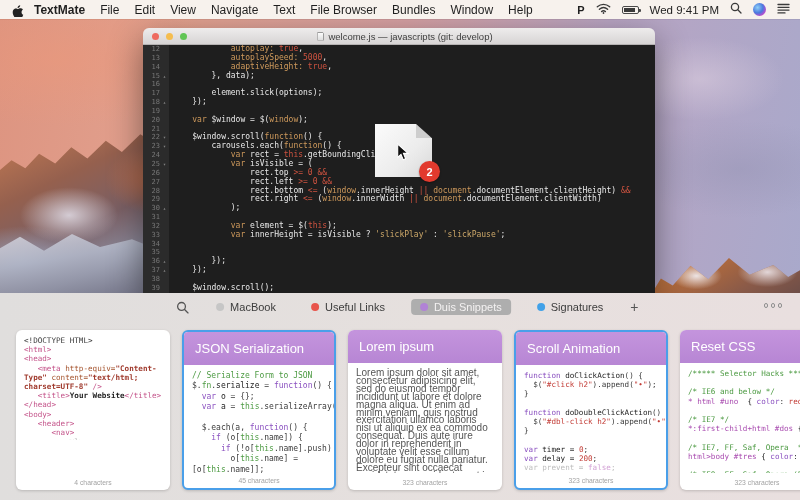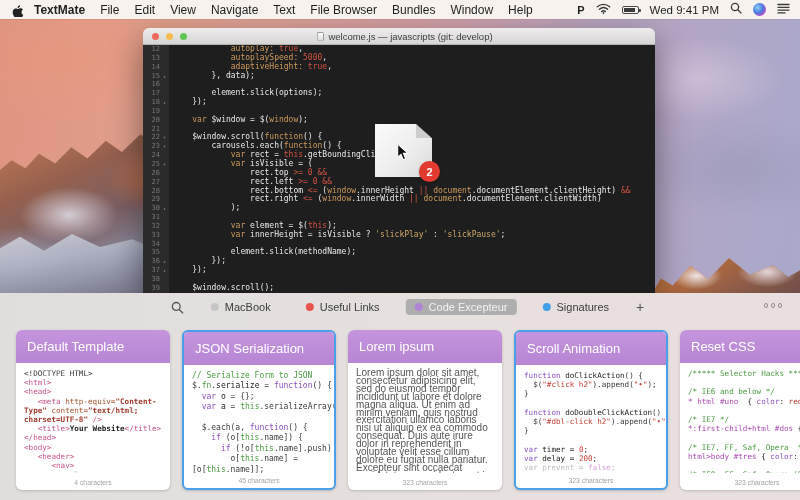--- a/index.html
+++ b/index.html
@@ -200,21 +200,21 @@
         <div class="cl"><span class="gut">25</span><span class="mk">▾</span><span class="ct"><span class="tk-pl">            </span><span class="tk-or">var</span><span class="tk-pl"> isVisible = (</span></span></div>
         <div class="cl"><span class="gut">26</span><span class="mk"></span><span class="ct"><span class="tk-pl">                rect.top </span><span class="tk-rd">&gt;= 0 &amp;&amp;</span></span></div>
         <div class="cl"><span class="gut">27</span><span class="mk"></span><span class="ct"><span class="tk-pl">                rect.left </span><span class="tk-rd">&gt;= 0 &amp;&amp;</span></span></div>
         <div class="cl"><span class="gut">28</span><span class="mk"></span><span class="ct"><span class="tk-pl">                rect.bottom </span><span class="tk-rd">&lt;=</span><span class="tk-pl"> (</span><span class="tk-or">window</span><span class="tk-pl">.innerHeight </span><span class="tk-rd">||</span><span class="tk-pl"> </span><span class="tk-or">document</span><span class="tk-pl">.documentElement.clientHeight) </span><span class="tk-rd">&amp;&amp;</span></span></div>
         <div class="cl"><span class="gut">29</span><span class="mk"></span><span class="ct"><span class="tk-pl">                rect.right </span><span class="tk-rd">&lt;=</span><span class="tk-pl"> (</span><span class="tk-or">window</span><span class="tk-pl">.innerWidth </span><span class="tk-rd">||</span><span class="tk-pl"> </span><span class="tk-or">document</span><span class="tk-pl">.documentElement.clientWidth)</span></span></div>
         <div class="cl"><span class="gut">30</span><span class="mk">▴</span><span class="ct"><span class="tk-pl">            );</span></span></div>
         <div class="cl"><span class="gut">31</span><span class="mk"></span><span class="ct"></span></div>
         <div class="cl"><span class="gut">32</span><span class="mk"></span><span class="ct"><span class="tk-pl">            </span><span class="tk-or">var</span><span class="tk-pl"> element = $(</span><span class="tk-rd">this</span><span class="tk-pl">);</span></span></div>
         <div class="cl"><span class="gut">33</span><span class="mk"></span><span class="ct"><span class="tk-pl">            </span><span class="tk-or">var</span><span class="tk-pl"> innerHeight = isVisible ? </span><span class="tk-st">'slickPlay'</span><span class="tk-pl"> : </span><span class="tk-st">'slickPause'</span><span class="tk-pl">;</span></span></div>
         <div class="cl"><span class="gut">34</span><span class="mk"></span><span class="ct"></span></div>
-        <div class="cl"><span class="gut">35</span><span class="mk"></span><span class="ct"><span class="tk-pl">            element.slick(methodName);</span></span></div>
+        <div class="cl"><span class="gut">35</span><span class="mk"></span></div>
         <div class="cl"><span class="gut">36</span><span class="mk">▴</span><span class="ct"><span class="tk-pl">        });</span></span></div>
         <div class="cl"><span class="gut">37</span><span class="mk">▴</span><span class="ct"><span class="tk-pl">    });</span></span></div>
         <div class="cl"><span class="gut">38</span><span class="mk"></span><span class="ct"></span></div>
         <div class="cl"><span class="gut">39</span><span class="mk"></span><span class="ct"><span class="tk-pl">    $window.scroll();</span></span></div>
       </div>
     <div class="dragghost">
       <div class="ghost-doc">
         <div class="ghost-fold"></div>
       </div>
       <svg class="ghost-cursor" width="14" height="18" viewBox="0 0 12 17">
@@ -237,38 +237,37 @@
             <div class="tab">
               <span class="dot" style="background: rgb(198, 198, 198);"></span>
               <span>MacBook</span>
             </div>
             <div class="tab">
               <span class="dot" style="background: rgb(232, 84, 75);"></span>
               <span>Useful Links</span>
             </div>
             <div class="tab sel">
               <span class="dot" style="background: rgb(177, 131, 214);"></span>
-              <span>Code Excepteur</span>
+              <span>Duis Snippets</span>
             </div>
             <div class="tab">
               <span class="dot" style="background: rgb(65, 161, 232);"></span>
               <span>Signatures</span>
             </div>
           </div>
         <span class="addtab">+</span>
       </div>
       <span class="morebtn">
           <i></i>
           <i></i>
           <i></i>
         </span>
     </div>
     <div class="cards" id="cards">
         <div class="card card-0">
-          <div class="chead">Default Template</div>
           <div class="cbody">
             <div class="cln"><span class="tk-pl">&lt;!DOCTYPE HTML&gt;</span></div>
             <div class="cln"><span class="tk-tag">&lt;html&gt;</span></div>
             <div class="cln"><span class="tk-tag">&lt;head&gt;</span></div>
             <div class="cln"><span class="tk-pl">   </span><span class="tk-tag">&lt;meta</span><span class="tk-pl"> </span><span class="tk-attr">http-equiv=</span><span class="tk-str">"Content-</span></div>
             <div class="cln"><span class="tk-str">Type"</span><span class="tk-pl"> </span><span class="tk-attr">content=</span><span class="tk-str">"text/html;</span></div>
             <div class="cln"><span class="tk-str">charset=UTF-8"</span><span class="tk-tag"> /&gt;</span></div>
             <div class="cln"><span class="tk-pl">   </span><span class="tk-tag">&lt;title&gt;</span><span class="tk-txt">Your Website</span><span class="tk-tag">&lt;/title&gt;</span></div>
             <div class="cln"><span class="tk-tag">&lt;/head&gt;</span></div>
             <div class="cln"><span class="tk-tag">&lt;body&gt;</span></div>

